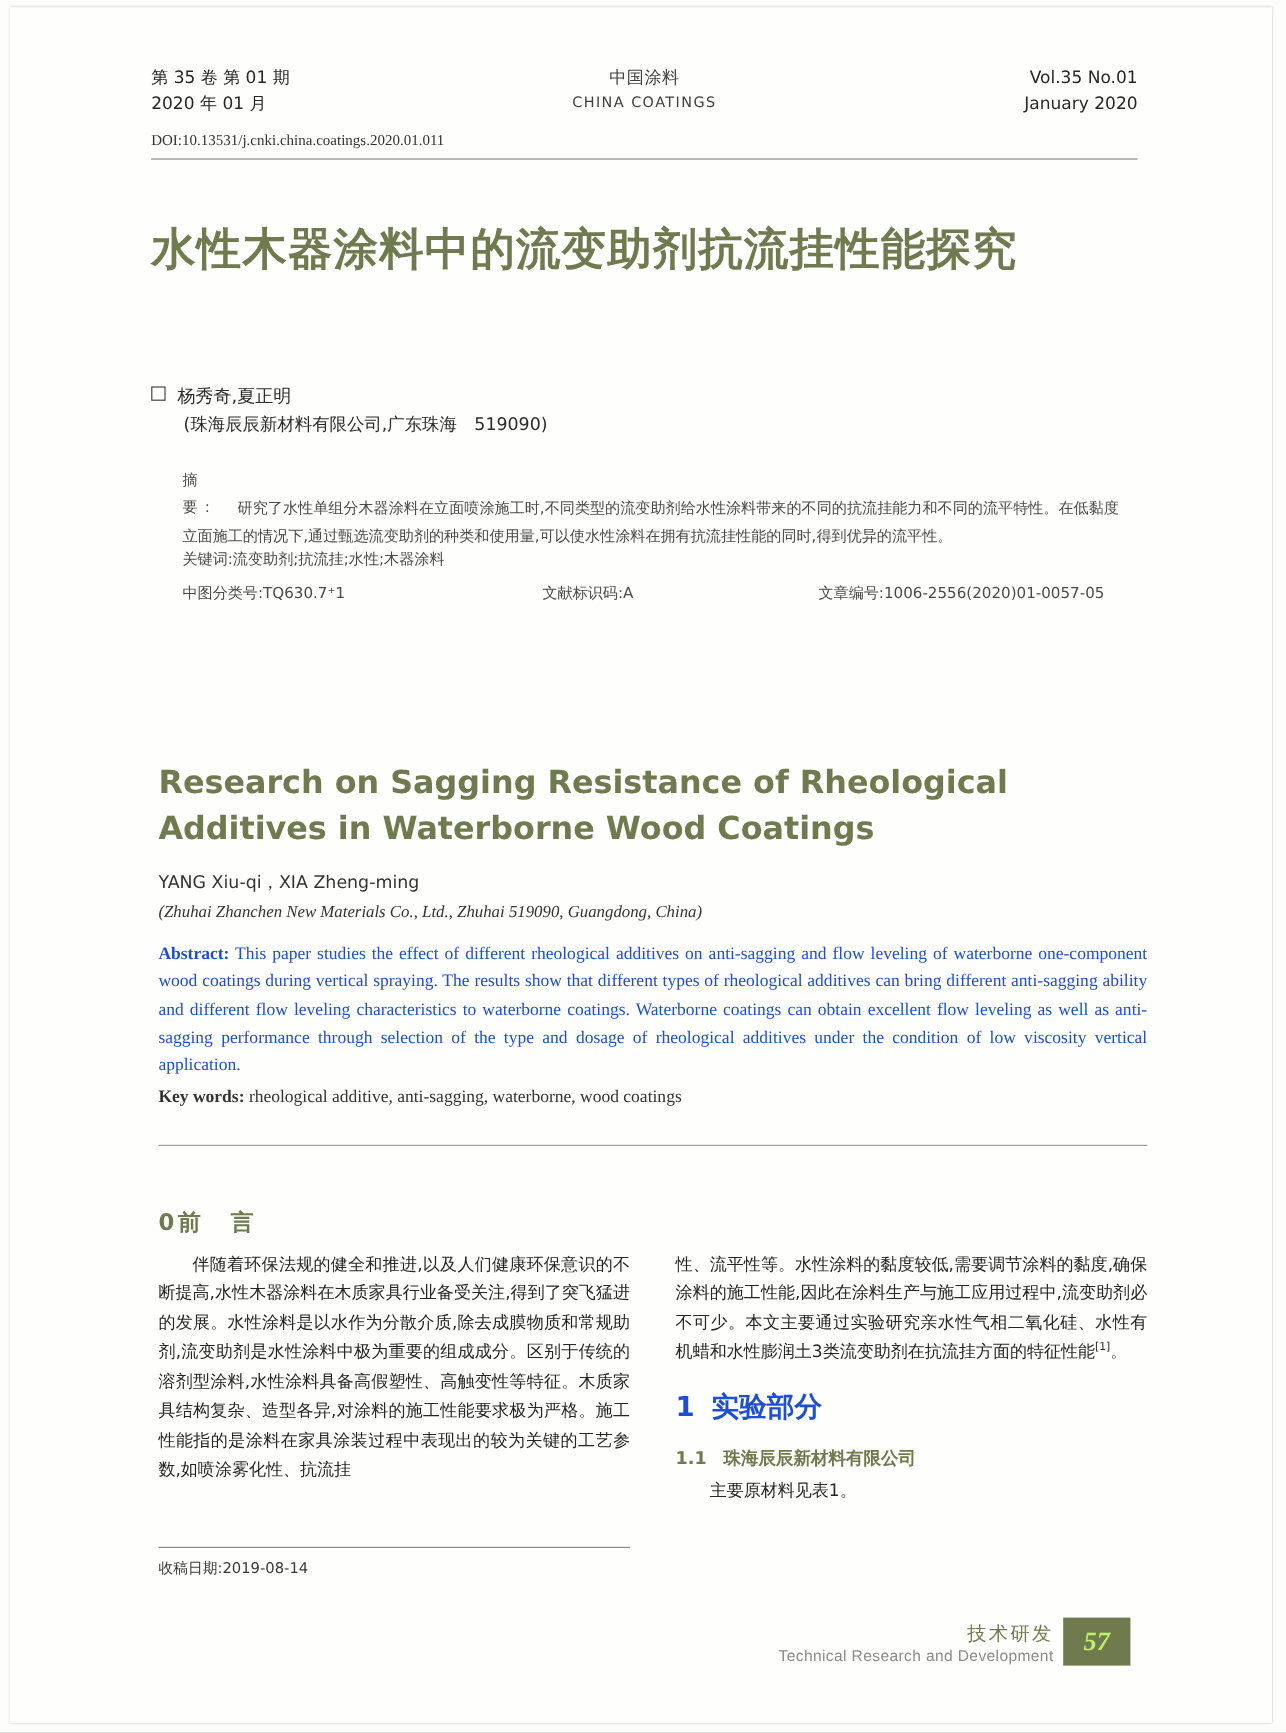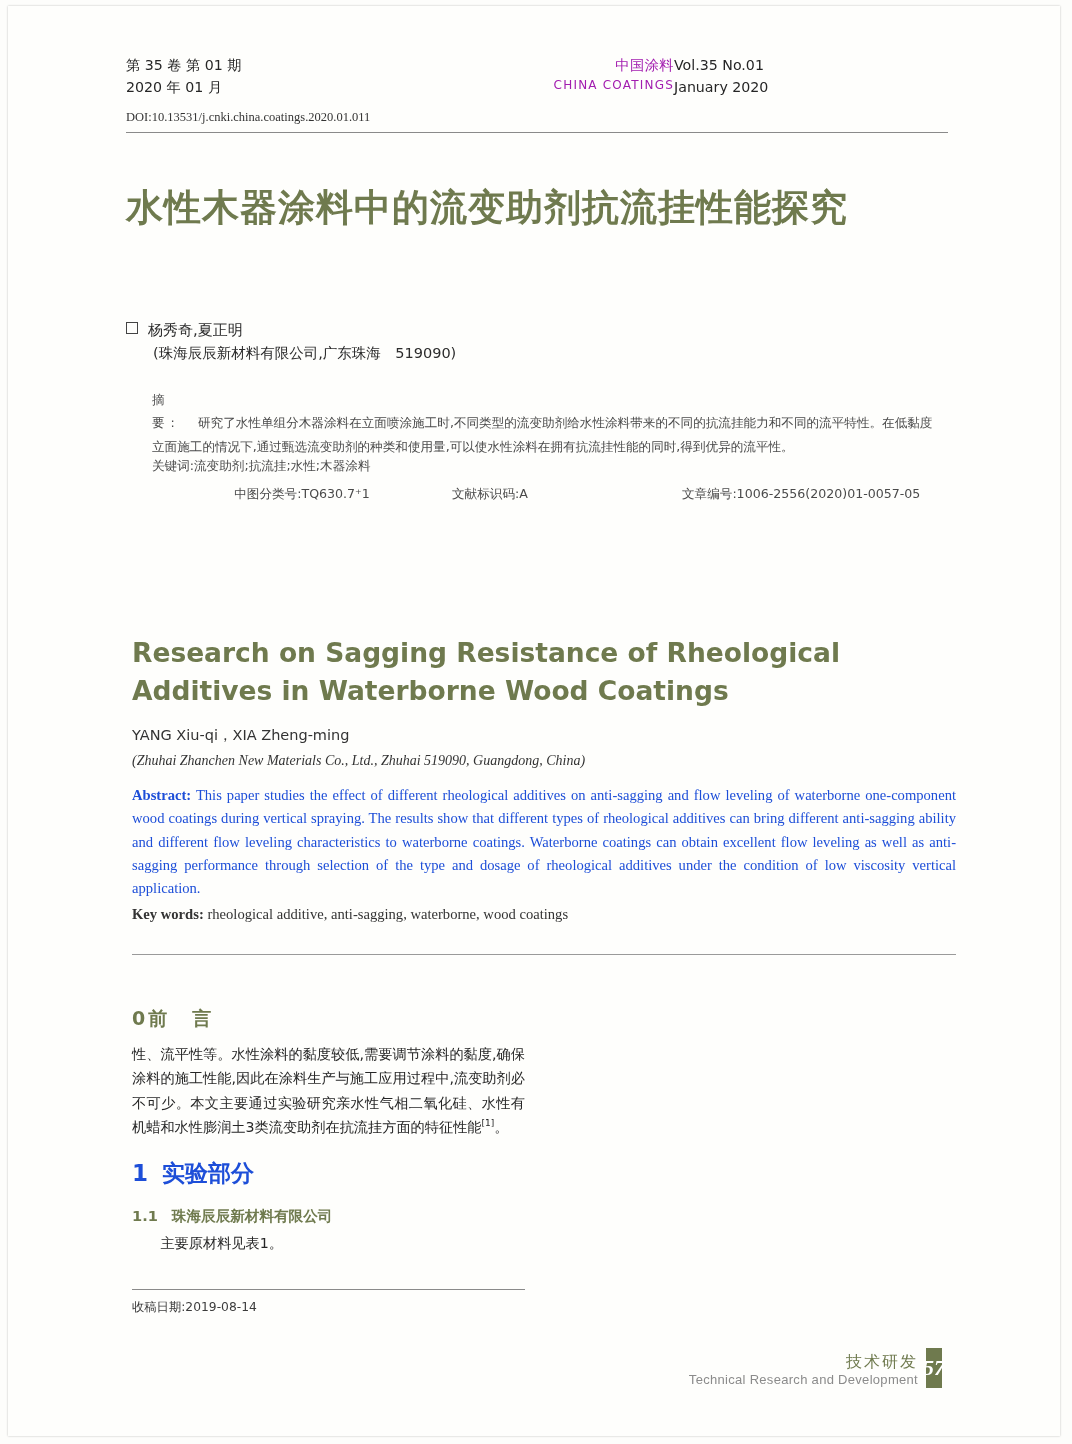--- a/index.html
+++ b/index.html
@@ -33,22 +33,22 @@
     left: 118px;
     top: 48px;
     width: 822px;
     display: flex;
     justify-content: space-between;
     font-family: "Liberation Sans", sans-serif;
     font-size: 13px;
     color: #3a3a3a;
   }
   .runhead .col { line-height: 1.55; }
-  .runhead .col.center { text-align: right; color: #a21caf; letter-spacing: 0.5px;}
-  .runhead .col.right { }
+  .runhead .col.center { text-align: center; color: #404040; letter-spacing: 0.5px;}
+  .runhead .col.right { text-align: right; }
   .runhead .en { letter-spacing: 1.2px; font-size: 12px; }
   .doi {
     position: absolute;
     left: 118px;
     top: 104px;
     font-family: "Liberation Serif", serif;
     font-size: 12.5px;
     color: #333;
   }
   .rule-top {
@@ -127,21 +127,21 @@
   .cn-class {
     position: absolute;
     left: 144px;
     top: 480px;
     width: 790px;
     display: flex;
     font-family: "DejaVu Sans", sans-serif;
     font-size: 12.6px;
     color: #4a4a4a;
   }
-  .cn-class .c1 { width: 300px; text-align: center; }
+  .cn-class .c1 { width: 300px; }
   .cn-class .c2 { width: 230px; }
   .cn-class .c3 { flex: 1; }
 
   
   .en-title {
     position: absolute;
     left: 124px;
     top: 628px;
     width: 830px;
     font-family: "DejaVu Sans", sans-serif;
@@ -283,24 +283,24 @@
     color: #6f7a4e;
     letter-spacing: 2px;
   }
   .footer-badge .en {
     font-family: "Liberation Sans", sans-serif;
     font-size: 13px;
     color: #8b8b8b;
     letter-spacing: 0.3px;
   }
   .footer-badge .num {
-    width: 16px;
+    width: 56px;
     height: 40px;
     background: #6f7a4e;
-    color: #ffffff;
+    color: #bef264;
     font-family: "Liberation Serif", serif;
     font-style: italic;
     font-weight: bold;
     font-size: 22px;
     display: flex;
     align-items: center;
     justify-content: center;
   }
 </style>
 </head>
@@ -349,20 +349,23 @@
     <div class="en-abs"><b>Abstract:</b><span> This paper studies the effect of different rheological additives on anti-sagging and flow leveling of waterborne one-component wood coatings during vertical spraying. The results show that different types of rheological additives can bring different anti-sagging ability and different flow leveling characteristics to waterborne coatings. Waterborne coatings can obtain excellent flow leveling as well as anti-sagging performance through selection of the type and dosage of rheological additives under the condition of low viscosity vertical application.</span></div>
     <div class="en-kw"><b>Key words:</b><span> rheological additive, anti-sagging, waterborne, wood coatings</span></div>
 
     <div class="rule-mid"></div>
 
     <div class="sec0">
       <span class="num">0</span><span>前　言</span>
     </div>
 
     <div class="cols">
+      <div class="col">
+        <p class="ind">伴随着环保法规的健全和推进,以及人们健康环保意识的不断提高,水性木器涂料在木质家具行业备受关注,得到了突飞猛进的发展。水性涂料是以水作为分散介质,除去成膜物质和常规助剂,流变助剂是水性涂料中极为重要的组成成分。区别于传统的溶剂型涂料,水性涂料具备高假塑性、高触变性等特征。木质家具结构复杂、造型各异,对涂料的施工性能要求极为严格。施工性能指的是涂料在家具涂装过程中表现出的较为关键的工艺参数,如喷涂雾化性、抗流挂</p>
+      </div>
       <div class="col">
         <p><span>性、流平性等。水性涂料的黏度较低,需要调节涂料的黏度,确保涂料的施工性能,因此在涂料生产与施工应用过程中,流变助剂必不可少。本文主要通过实验研究亲水性气相二氧化硅、水性有机蜡和水性膨润土3类流变助剂在抗流挂方面的特征性能</span><sup>[1]</sup><span>。</span></p>
         <div class="h1">
           <span class="num">1</span><span>实验部分</span>
         </div>
         <div class="h2">
           <span class="num">1.1</span><span>珠海辰辰新材料有限公司</span>
         </div>
         <p class="ind">主要原材料见表1。</p>
       </div>

